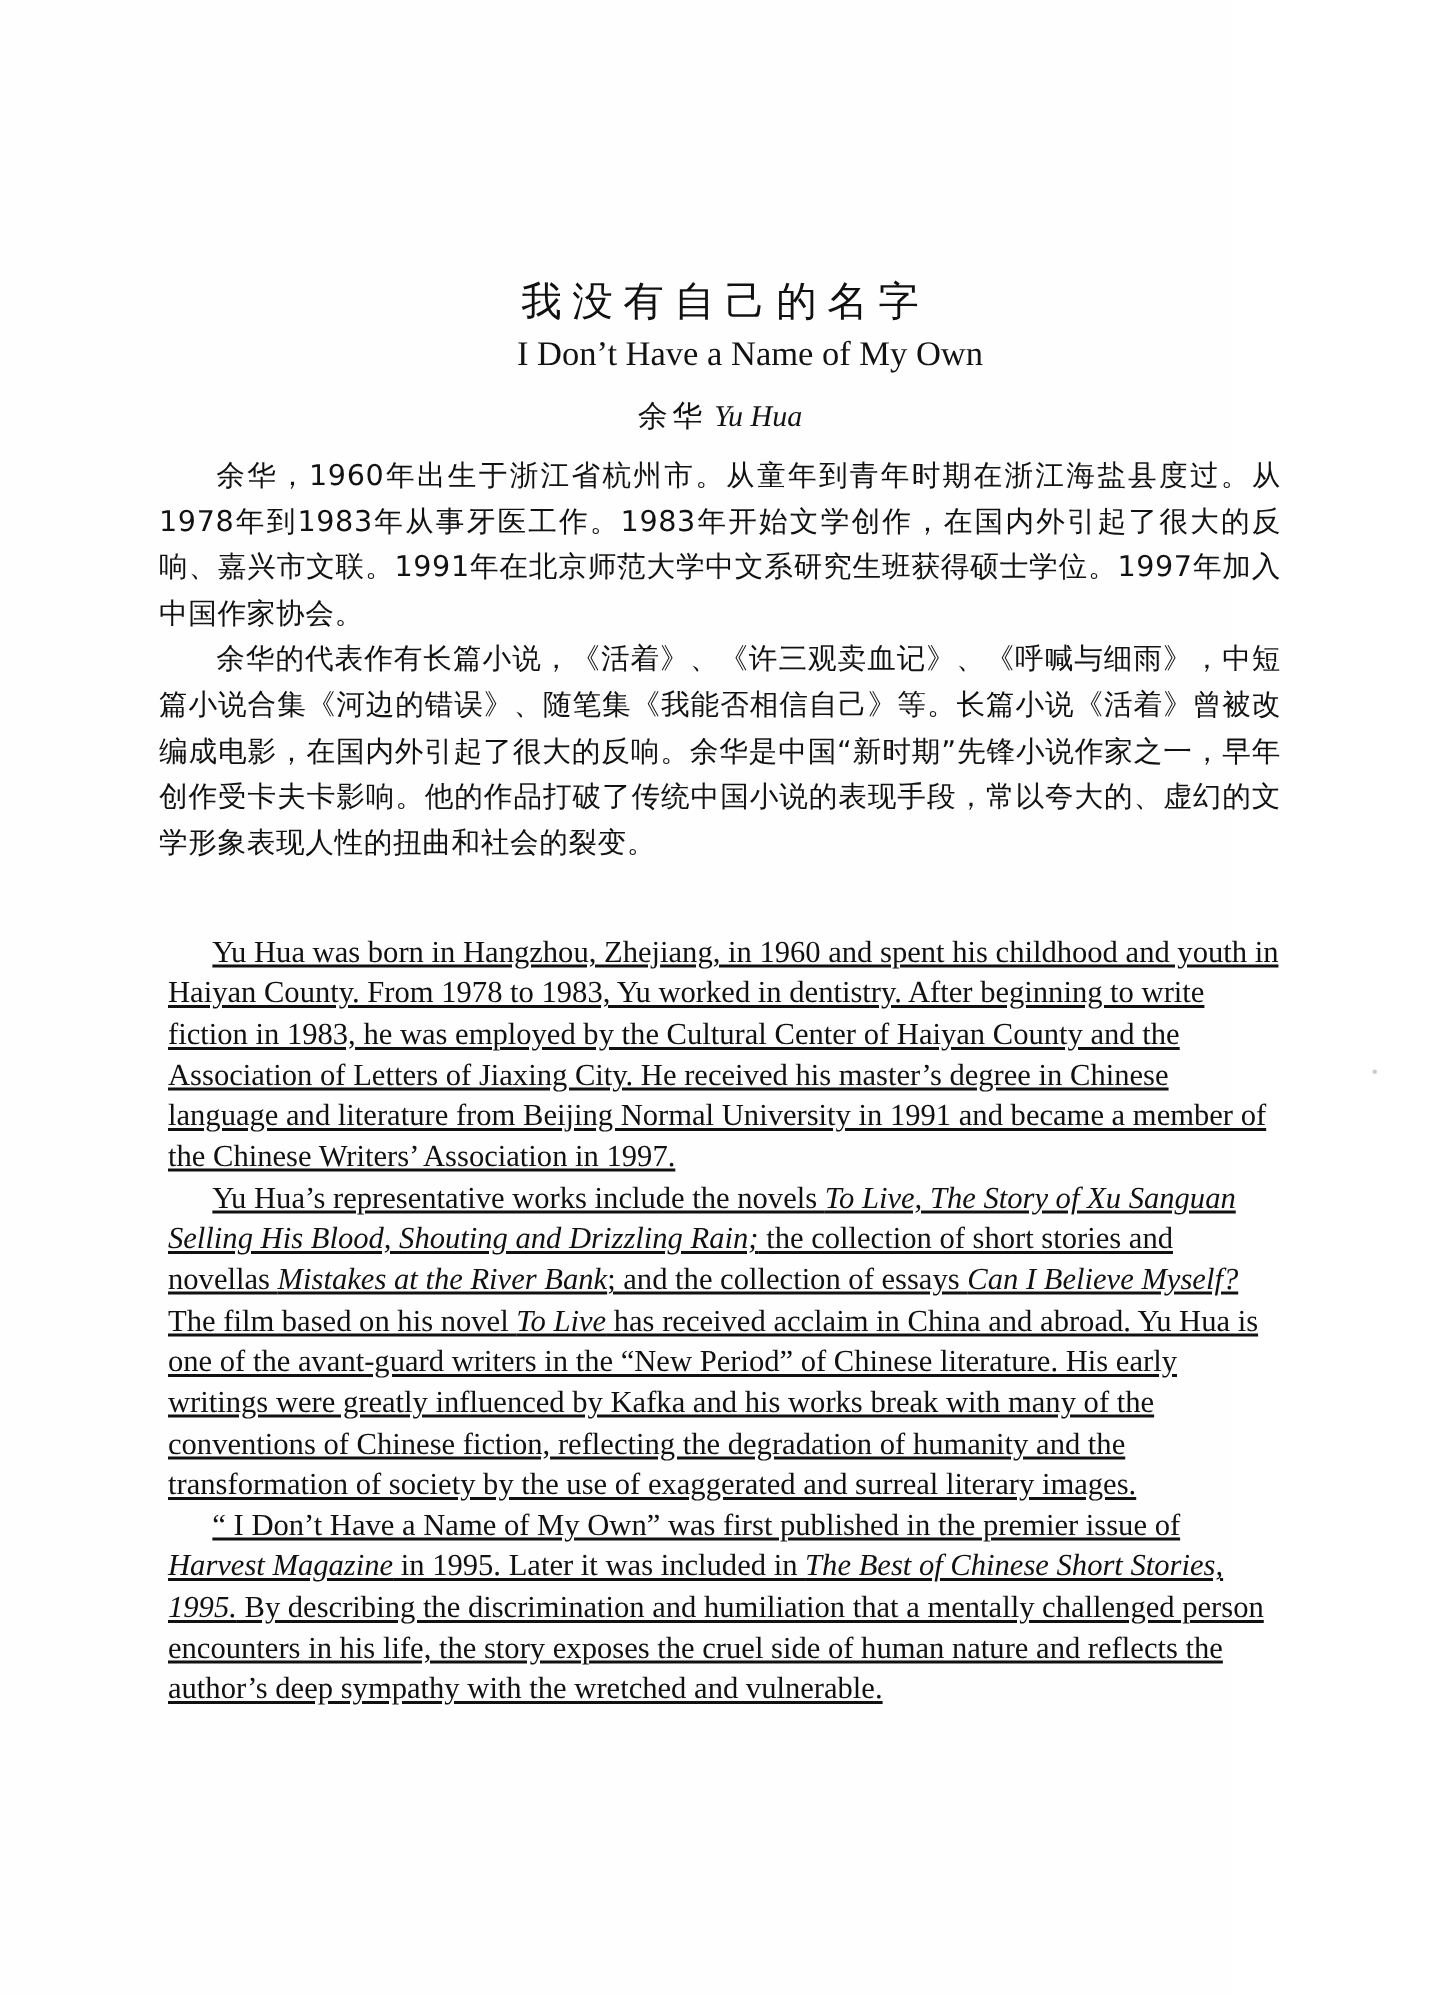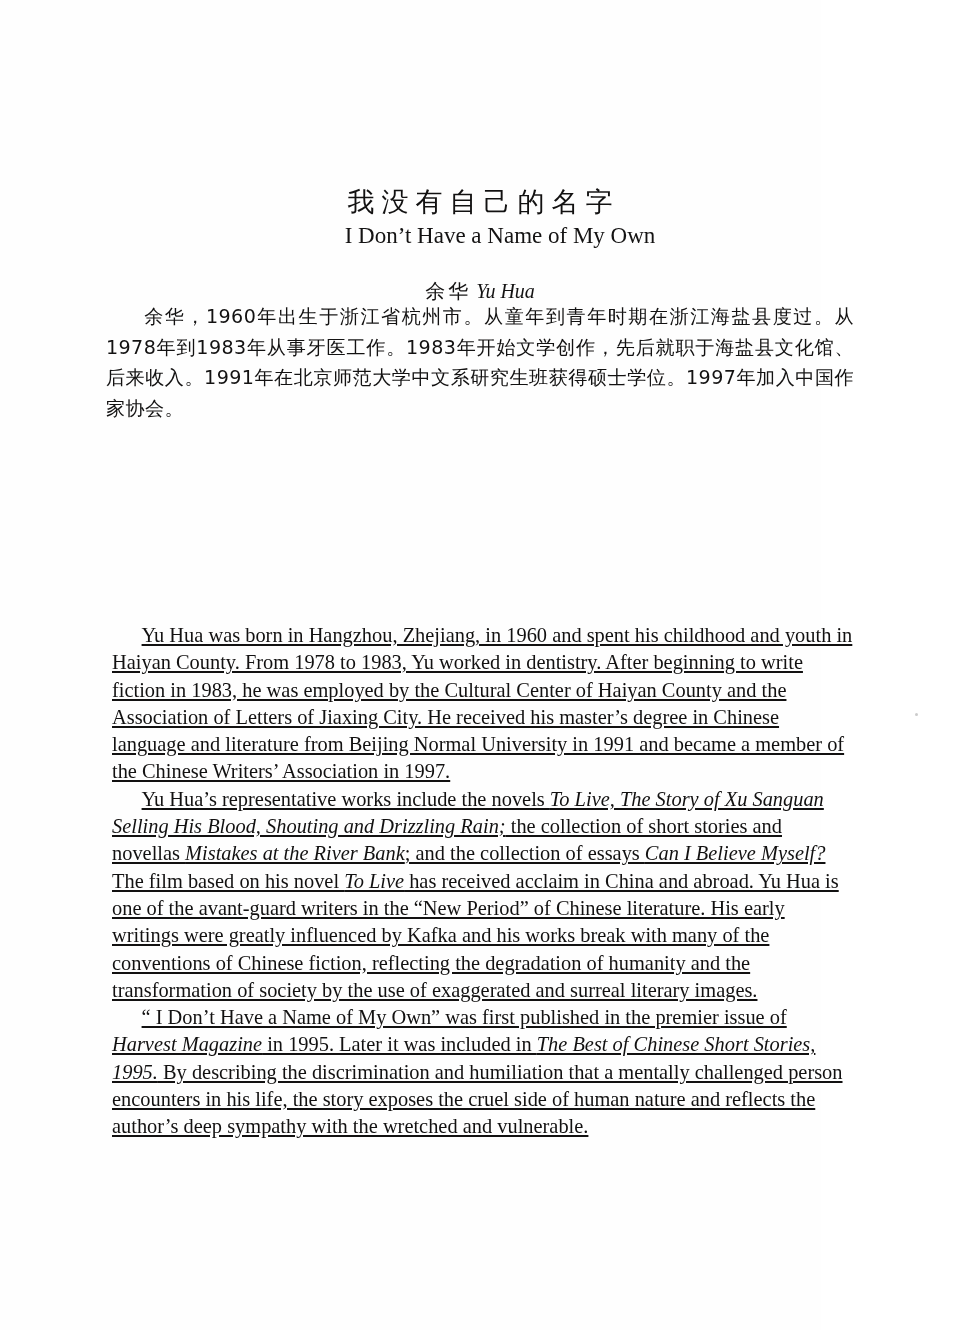--- a/index.html
+++ b/index.html
@@ -45,21 +45,21 @@
     font-family: "Liberation Serif", serif;
     font-size: 23px;
     line-height: 1.25;
     margin-top: 4px;
     color: #141313;
     margin-left: 40px;
   }
   .byline {
     position: absolute;
     left: 0;
-    top: 278px;
+    top: 264px;
     width: 960px;
     text-align: center;
     font-size: 20px;
     color: #141313;
   }
   .byline .cn {
     font-family: "DejaVu Sans", sans-serif;
     letter-spacing: 3px;
   }
   .byline .en {
@@ -125,21 +125,22 @@
   <div class="title-block">
     <div class="title-cn">我没有自己的名字</div>
     <div class="title-en">I Don’t Have a Name of My Own</div>
   </div>
 
   <div class="byline">
     <span class="cn">余华</span><span class="en">Yu Hua</span>
   </div>
 
   <div class="cn-body">
-    <p>余华，1960年出生于浙江省杭州市。从童年到青年时期在浙江海盐县度过。从1978年到1983年从事牙医工作。1983年开始文学创作，先后就职于海盐县文化馆、后来收入。1991年在北京师范大学中文系研究生班获得硕士学位。1997年加入中国作家协会。</p>
+    <p>余华，1960年出生于浙江省杭州市。从童年到青年时期在浙江海盐县度过。从1978年到1983年从事牙医工作。1983年开始文学创作，在国内外引起了很大的反响、嘉兴市文联。1991年在北京师范大学中文系研究生班获得硕士学位。1997年加入中国作家协会。</p>
+    <p>余华的代表作有长篇小说，《活着》、《许三观卖血记》、《呼喊与细雨》，中短篇小说合集《河边的错误》、随笔集《我能否相信自己》等。长篇小说《活着》曾被改编成电影，在国内外引起了很大的反响。余华是中国“新时期”先锋小说作家之一，早年创作受卡夫卡影响。他的作品打破了传统中国小说的表现手段，常以夸大的、虚幻的文学形象表现人性的扭曲和社会的裂变。</p>
   </div>
 
   <div class="en-body">
 
     <p>Yu Hua was born in Hangzhou, Zhejiang, in 1960 and spent his childhood and youth in Haiyan County. From 1978 to 1983, Yu worked in dentistry. After beginning to write fiction in 1983, he was employed by the Cultural Center of Haiyan County and the Association of Letters of Jiaxing City.  He received his master’s degree in Chinese language and literature from Beijing Normal University in 1991 and became a member of the Chinese Writers’ Association in 1997.</p>
 
     <p><span>Yu Hua’s representative works include the novels </span><i>To Live, The Story of Xu Sanguan Selling His Blood, Shouting and Drizzling Rain;</i><span> the collection of short stories and novellas </span><i>Mistakes at the River Bank</i><span>; and the collection of essays </span><i>Can I Believe Myself?</i><span> The film based on his novel </span><i>To Live</i><span> has received acclaim in China and abroad. Yu Hua is one of the avant-guard writers in the “New Period” of Chinese literature. His early writings were greatly influenced by Kafka and his works break with many of the conventions of Chinese fiction, reflecting the degradation of humanity and the transformation of society by the use of exaggerated and surreal literary images.</span></p>
 
     <p><span>“ I Don’t Have a Name of My Own” was first published in the premier issue of </span><i>Harvest Magazine</i><span> in 1995. Later it was included in </span><i>The Best of Chinese Short Stories, 1995.</i><span> By describing the discrimination and humiliation that a mentally challenged person encounters in his life, the story exposes the cruel side of human nature and reflects the author’s deep sympathy with the wretched and vulnerable.</span></p>
 

